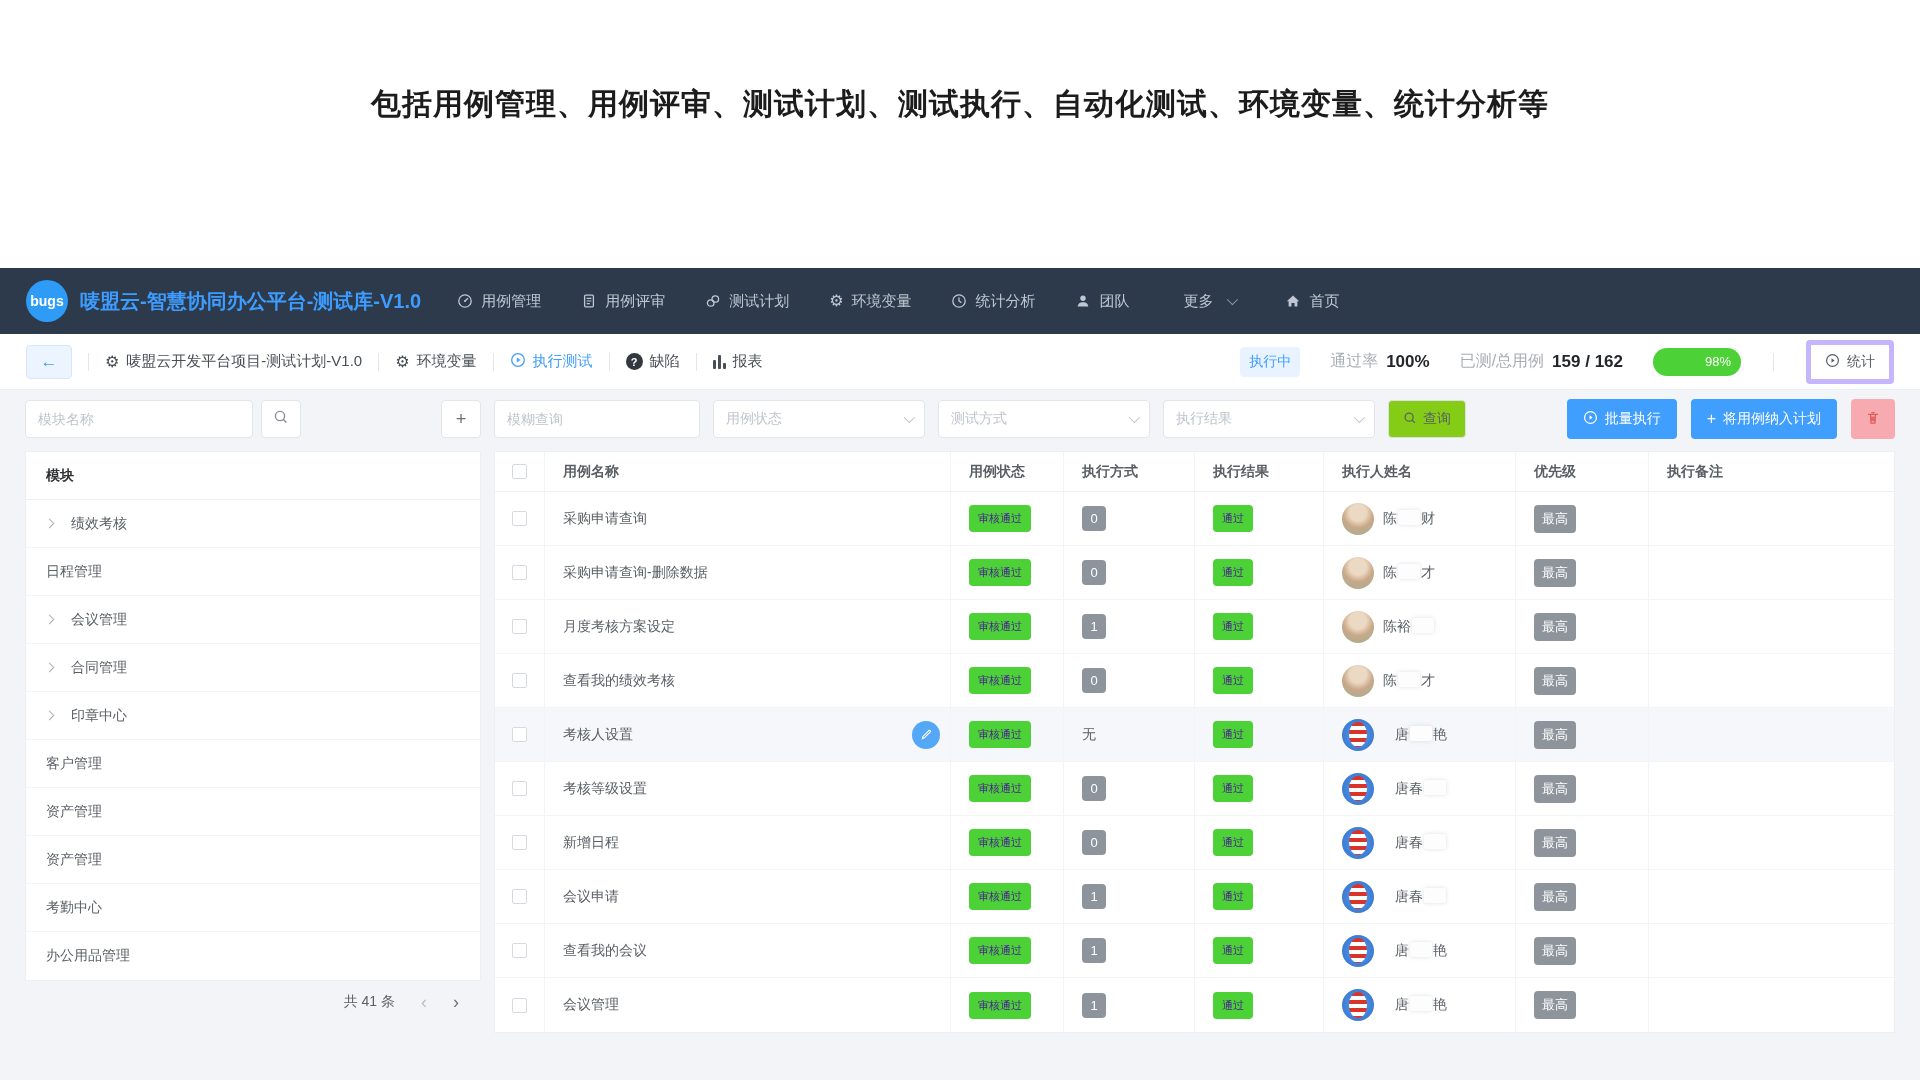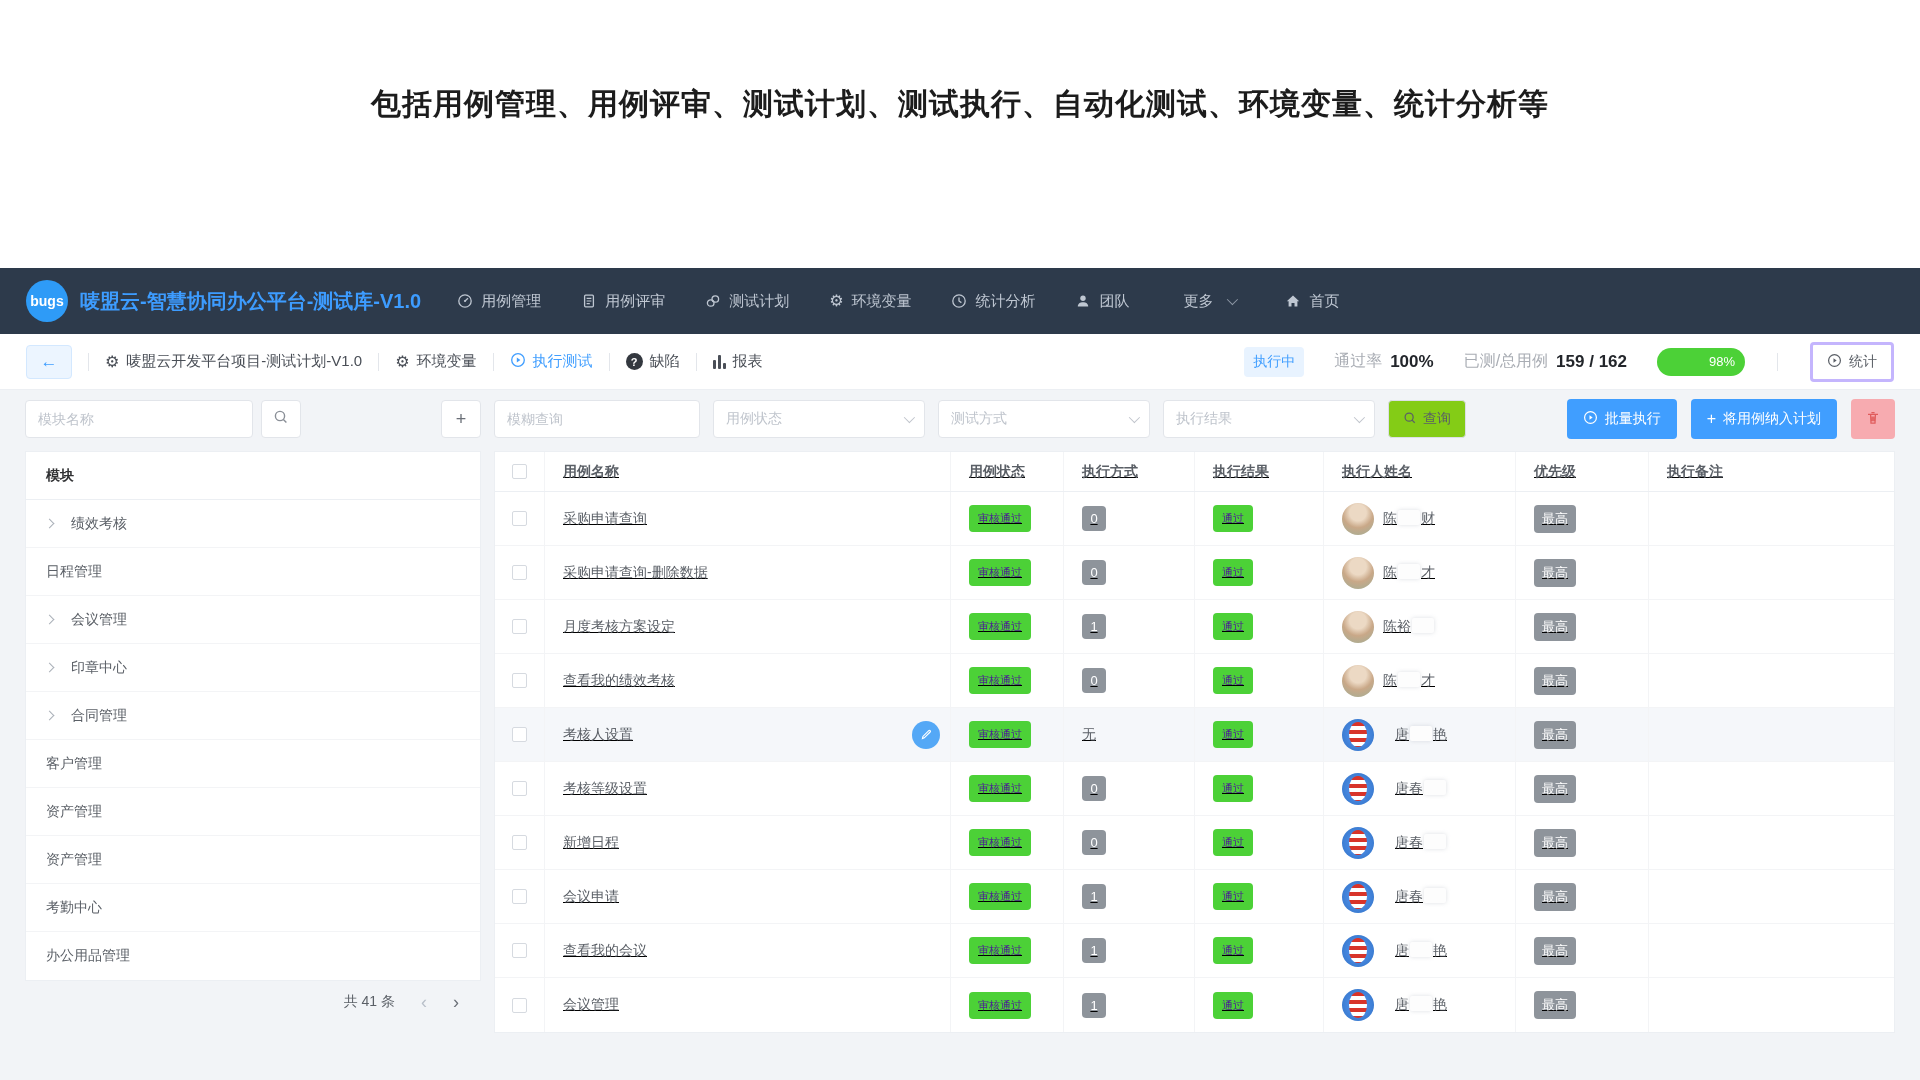--- a/index.html
+++ b/index.html
@@ -33,21 +33,21 @@
   .qmark { width:17px; height:17px; border-radius:50%; background:#33383f; color:#fff; font-size:11px; font-weight:bold; display:flex; align-items:center; justify-content:center; }
   .bars { display:flex; align-items:flex-end; gap:2px; height:14px; }
   .bars i { width:3px; background:#4a4f57; border-radius:1px; }
   .bars i:nth-child(1){height:9px;} .bars i:nth-child(2){height:14px;} .bars i:nth-child(3){height:6px;}
   .strip-right { margin-left:auto; display:flex; align-items:center; gap:30px; }
   .run-badge { background:#e8f3ff; color:#409eff; font-size:14px; padding:6px 9px; border-radius:4px; white-space:nowrap; }
   .stat-pair { display:flex; align-items:center; gap:8px; white-space:nowrap; }
   .stat-label { color:#a9adb4; font-size:16px; }
   .stat-value { color:#23262b; font-size:17px; font-weight:bold; }
   .progress-pill { width:88px; height:28px; border-radius:14px; background:#4cd137; color:#fff; font-size:13px; display:flex; align-items:center; justify-content:flex-end; padding-right:10px; }
-  .stats-btn { display:flex; align-items:center; gap:7px; border:3px solid #c4b5fd; border-radius:4px; background:#fff; color:#5a5f66; font-size:14px; padding:8px 14px; cursor:pointer; }
+  .stats-btn { display:flex; align-items:center; gap:7px; border:5px solid #c4b5fd; border-radius:4px; background:#fff; color:#5a5f66; font-size:14px; padding:8px 14px; cursor:pointer; }
 
   
   .filter-row { display:flex; align-items:center; margin:9px 25px 12px 25px; height:40px; }
   .left-filter { width:456px; display:flex; align-items:center; flex:none; }
   .input-box { background:#fff; border:1px solid #e2e5ea; border-radius:4px; height:38px; font-size:14px; color:#333; padding:0 12px; outline:none; }
   .input-box::placeholder { color:#bfc4cc; }
   .module-input { width:228px; }
   .sq-btn { width:40px; height:38px; background:#fff; border:1px solid #e2e5ea; border-radius:4px; display:flex; align-items:center; justify-content:center; color:#8a8f97; cursor:pointer; font-size:18px; }
   .search-btn { margin-left:8px; }
   .plus-btn { margin-left:auto; color:#6a6f77; }
@@ -67,21 +67,21 @@
   .side-panel { width:456px; flex:none; }
   .side-head { height:48px; display:flex; align-items:center; padding-left:20px; font-size:14px; font-weight:bold; color:#303133; border-bottom:1px solid #eceff3; }
   .side-item { height:48px; display:flex; align-items:center; padding-left:20px; font-size:14px; color:#5a5f66; border-bottom:1px solid #f3f4f6; cursor:pointer; }
   .exp-arrow { width:7px; height:7px; border-right:1.4px solid #aab0b8; border-bottom:1.4px solid #aab0b8; transform:rotate(-45deg); margin-right:18px; display:inline-block; }
   .side-item.plain { padding-left:20px; }
   .pagination { height:42px; display:flex; align-items:center; justify-content:flex-end; gap:26px; padding-right:22px; font-size:14px; color:#5a5f66; }
   .pg-arrow { font-size:18px; color:#b8bfc9; cursor:pointer; line-height:1; }
   .pg-arrow.next { color:#6b7078; }
 
   
-  .table-panel { flex:1;text-decoration:underline; }
+  .table-panel { flex:1; }
   .trow { display:flex; align-items:center; }
   .trow.head { height:40px; border-bottom:1px solid #eceff3; font-weight:bold; color:#5a5f66; font-size:14px; }
   .trow.body { height:54px; border-bottom:1px solid #f3f4f6; font-size:14px; color:#5a5f66; }
   .trow.body.highlight { background:#f5f7fa; }
   .tc { height:100%; display:flex; align-items:center; padding-left:18px; border-right:1px solid #f3f4f6; position:relative; }
   .tc.last { border-right:none; }
   .c-check { width:50px; flex:none; justify-content:center; padding-left:0; }
   .c-name { width:406px; flex:none; }
   .c-status { width:113px; flex:none; }
   .c-method { width:131px; flex:none; }
@@ -305,25 +305,25 @@
             </div>
           <div class="side-item plain">
               <span>日程管理</span>
             </div>
           <div class="side-item">
               <i class="exp-arrow"></i>
               <span>会议管理</span>
             </div>
           <div class="side-item">
               <i class="exp-arrow"></i>
-              <span>印章中心</span>
+              <span>合同管理</span>
             </div>
           <div class="side-item">
               <i class="exp-arrow"></i>
-              <span>合同管理</span>
+              <span>印章中心</span>
             </div>
           <div class="side-item plain">
               <span>客户管理</span>
             </div>
           <div class="side-item plain">
               <span>资产管理</span>
             </div>
           <div class="side-item plain">
               <span>资产管理</span>
             </div>

